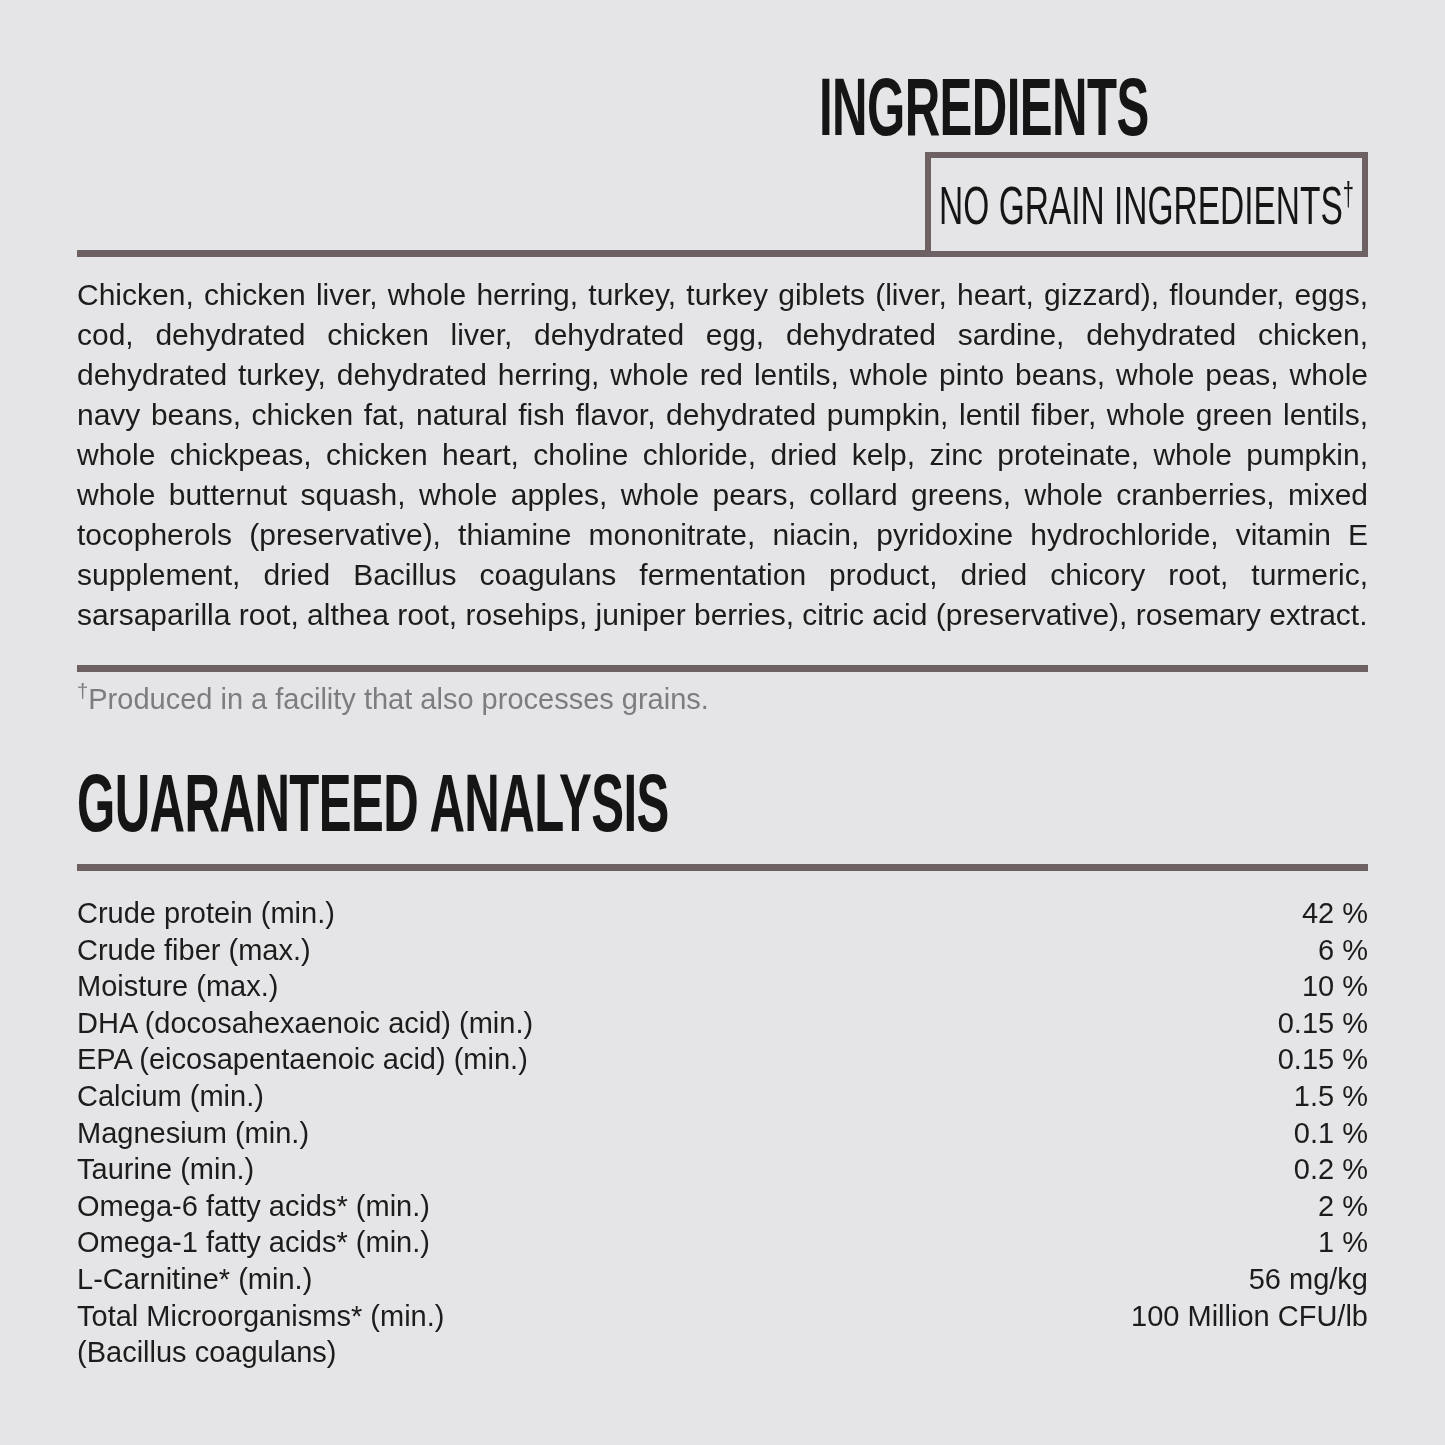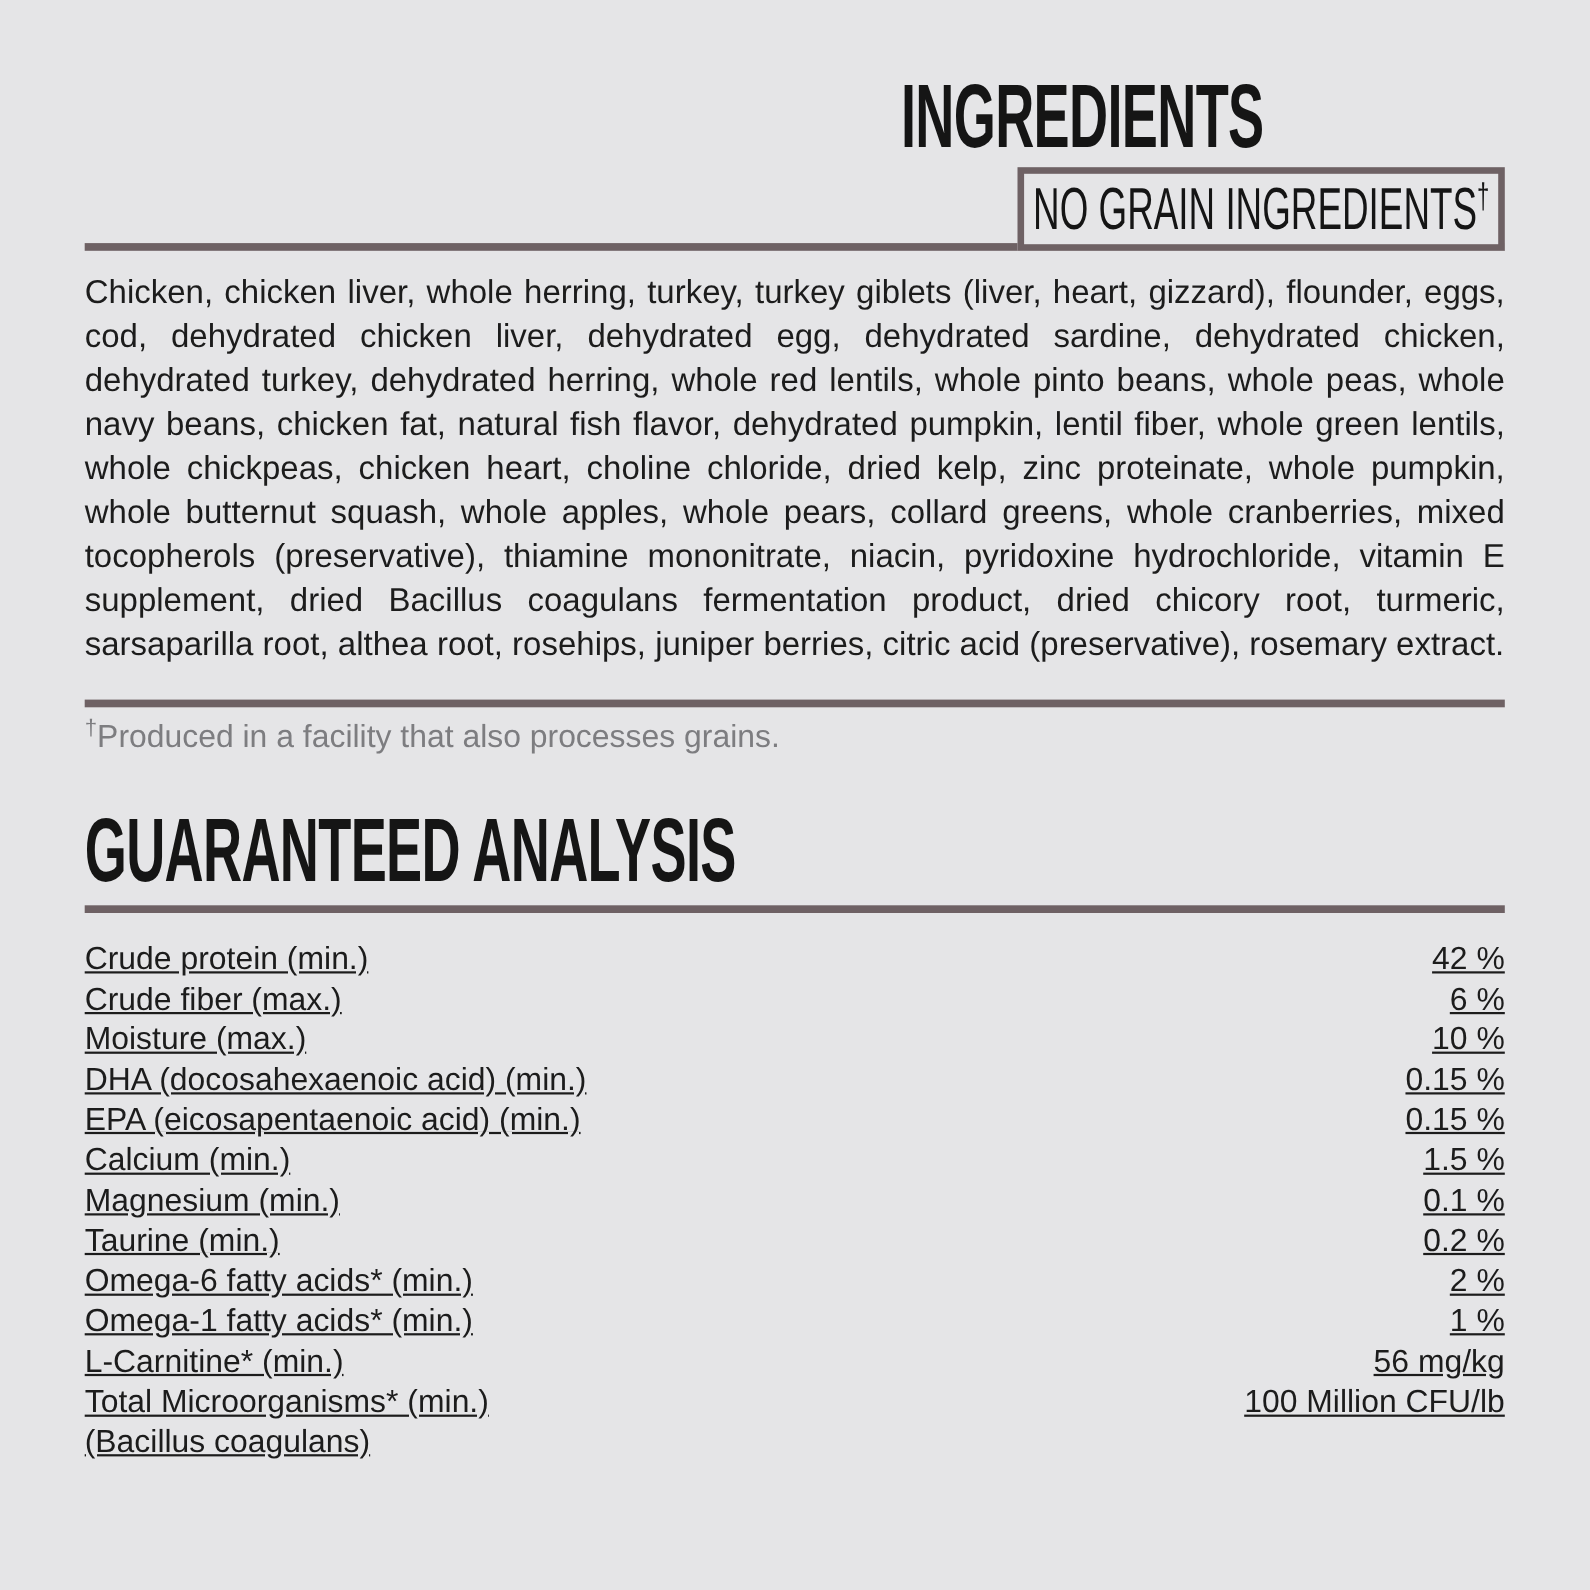--- a/index.html
+++ b/index.html
@@ -28,21 +28,21 @@
   .header-row{
     display:flex;justify-content:space-between;align-items:flex-end;
     border-bottom:7px solid var(--rule);
     margin-top:66px;
     flex-direction:column;
   }
   .header-row .title-wrap{padding-bottom:4px;}
 
   .badge{
     box-sizing:border-box;
-    width:443px;height:76px;
+    width:443px;height:105px;
     border:6px solid var(--rule);
     margin-bottom:-7px;
     display:flex;align-items:center;justify-content:center;
     background:var(--bg);
     overflow:visible;
   }
   .badge .badge-text{
     display:inline-block;
     font-size:54px;font-weight:400;line-height:54px;
     color:var(--heading);
@@ -67,24 +67,24 @@
     font-size:29px;line-height:30px;
     color:var(--muted);
   }
   .footnote sup{font-size:70%;vertical-align:super;line-height:0;}
 
   
   .ga-header{
     display:block;
     border-bottom:7px solid var(--rule);
     margin-top:48px;
-    padding-bottom:8px;
+    padding-bottom:20px;
   }
 
-  .ga-table{margin-top:24px;text-decoration:underline;}
+  .ga-table{margin-top:24px;}
   .ga-row{
     display:flex;justify-content:space-between;align-items:baseline;
     font-size:29px;line-height:36.6px;
     color:var(--text);
   }
   .ga-row .ga-label{text-align:left;}
   .ga-row .ga-value{text-align:right;white-space:nowrap;}
 </style>
 </head>
 <body>

